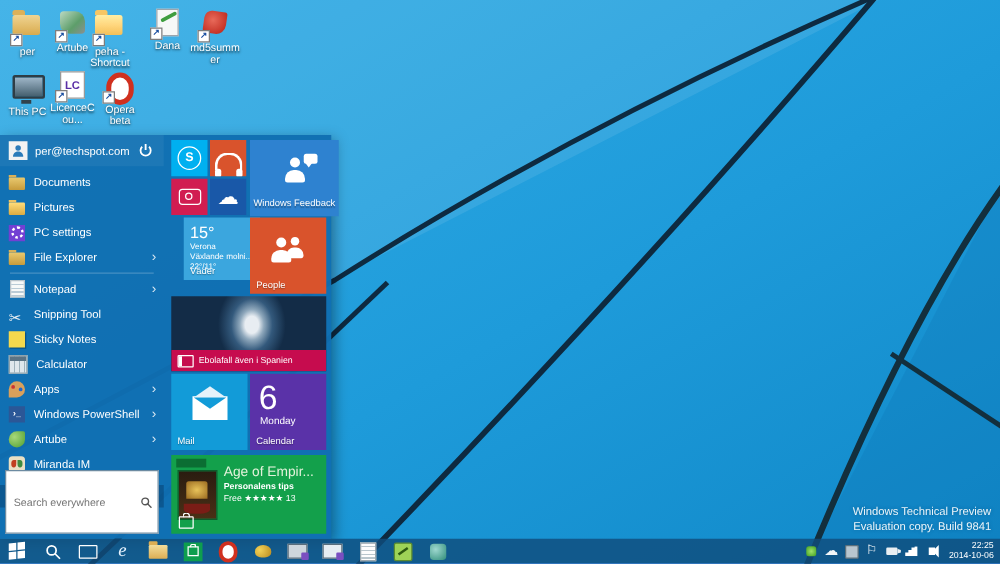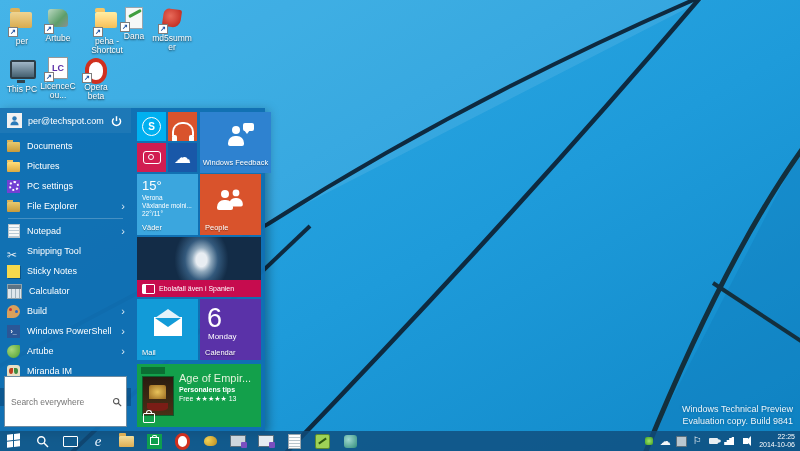--- a/index.html
+++ b/index.html
@@ -83,21 +83,21 @@
   .skype-s::before{content:"S";}
   .t-music{left:37px;top:4px;background:#d9532c;}
   .t-camera{left:6px;top:35px;background:#d11d51;}
   .camico{width:16px;height:11px;border:1.5px solid #fff;border-radius:3px;position:relative;}
   .camico::before{content:"";position:absolute;left:4.5px;top:2px;width:4px;height:4px;border:1.5px solid #fff;border-radius:50%;}
   .t-onedrive{left:37px;top:35px;background:#1958a8;}
   .cloudg{color:#fff;font-size:17px;line-height:17px;}
   .cloudg::before{content:"\2601";}
   .t-feedback{left:69px;top:4px;width:71px;height:61px;background:#2e82d0;text-align:center;}
   .t-feedback .tlabel{left:0;right:0;text-align:center;bottom:6px;}
-  .t-weather{left:6px;top:66px;width:61px;height:61px;background:#3ba6de;}
+  .t-weather{left:16px;top:66px;width:61px;height:50px;background:#3ba6de;}
   .wtemp{font-size:13px;font-weight:300;margin:4px 0 1px 5px;}
   .wline{font-size:6.5px;line-height:8px;margin-left:5px;}
   .t-people{left:69px;top:66px;width:61px;height:61px;background:#d9532c;}
   .t-news{left:6px;top:129px;width:124px;height:60px;
     background:radial-gradient(ellipse 30px 38px at 52% 38%,#e8edf2 0 18%,#8fa8bc 32%,#33597c 55%,#132c47 90%);}
   .newsbar{position:absolute;left:0;right:0;bottom:0;height:17px;background:#c60c4e;display:flex;align-items:center;padding:0 5px;}
   .newsbar .nhl{font-size:7px;}
   .newsico{width:11px;height:8px;border:1px solid #fff;border-radius:1px;margin-right:4px;flex:none;
     background:linear-gradient(90deg,#fff 0 3px,#0000 3px);}
   .t-mail{left:6px;top:191px;width:61px;height:61px;background:#129bd8;display:flex;align-items:center;justify-content:center;}
@@ -194,21 +194,21 @@
           <div class="ig-folder"></div>
         </div>
       <div class="lbl">per</div>
     </div>
     <div class="dicon" style="left:36px;top:2px">
       <div class="ig sc">
           <div class="ig-artube" style="margin:3px auto 0"></div>
         </div>
       <div class="lbl">Artube</div>
     </div>
-    <div class="dicon" style="left:85px;top:2px">
+    <div class="dicon" style="left:66px;top:2px">
       <div class="ig sc">
           <div class="ig-folder ig-folder2"></div>
         </div>
       <div class="lbl">peha - Shortcut</div>
     </div>
     <div class="dicon" style="left:112px;top:2px">
       <div class="ig sc">
           <div class="ig-dana"></div>
         </div>
       <div class="lbl">Dana</div>
@@ -292,21 +292,21 @@
         <div class="mi-row">
           <span class="mi mi-sticky"></span>
           <span class="mi-lbl">Sticky Notes</span>
         </div>
         <div class="mi-row">
           <span class="mi mi-calc"></span>
           <span class="mi-lbl">Calculator</span>
         </div>
         <div class="mi-row">
           <span class="mi mi-paint"></span>
-          <span class="mi-lbl">Build</span>
+          <span class="mi-lbl">Apps</span>
           <span class="chev">›</span>
         </div>
         <div class="mi-row">
           <span class="mi mi-ps"></span>
           <span class="mi-lbl">Windows PowerShell</span>
           <span class="chev">›</span>
         </div>
         <div class="mi-row">
           <span class="mi mi-artube"></span>
           <span class="mi-lbl">Artube</span>

